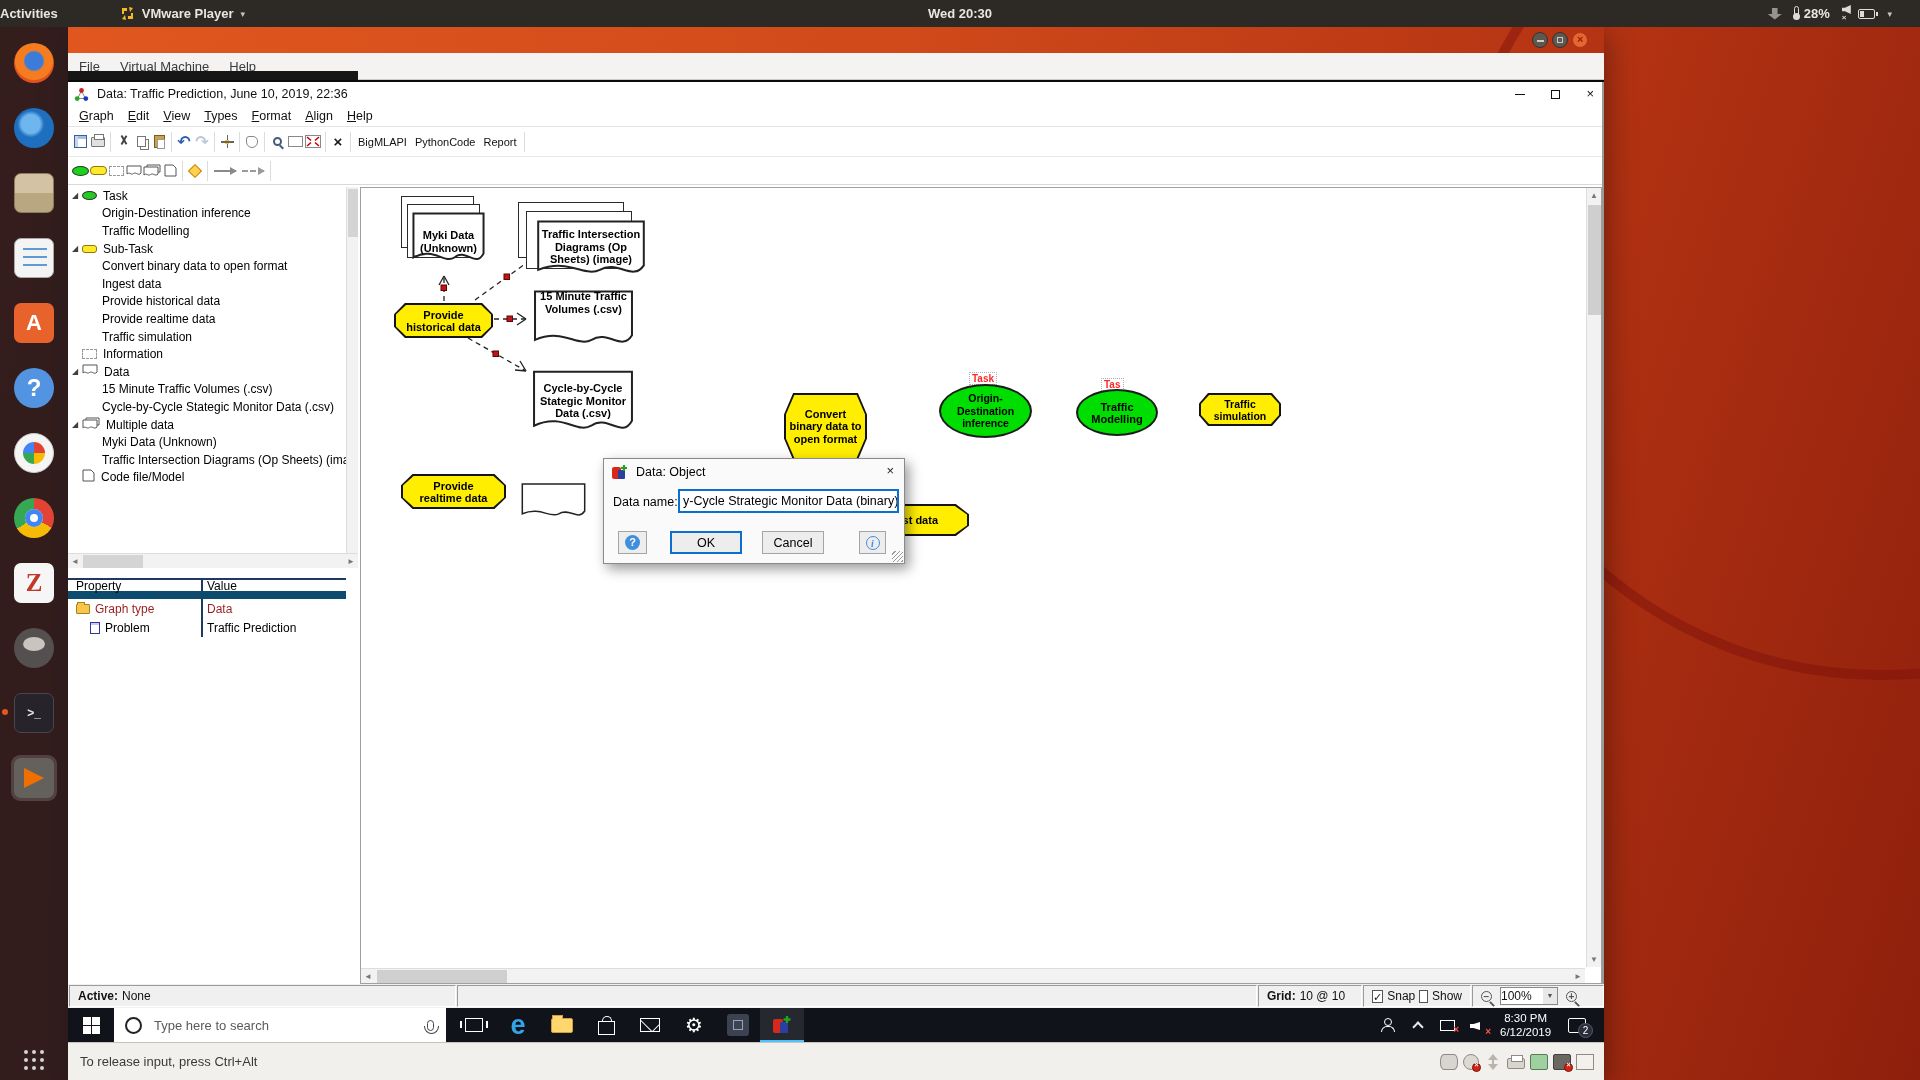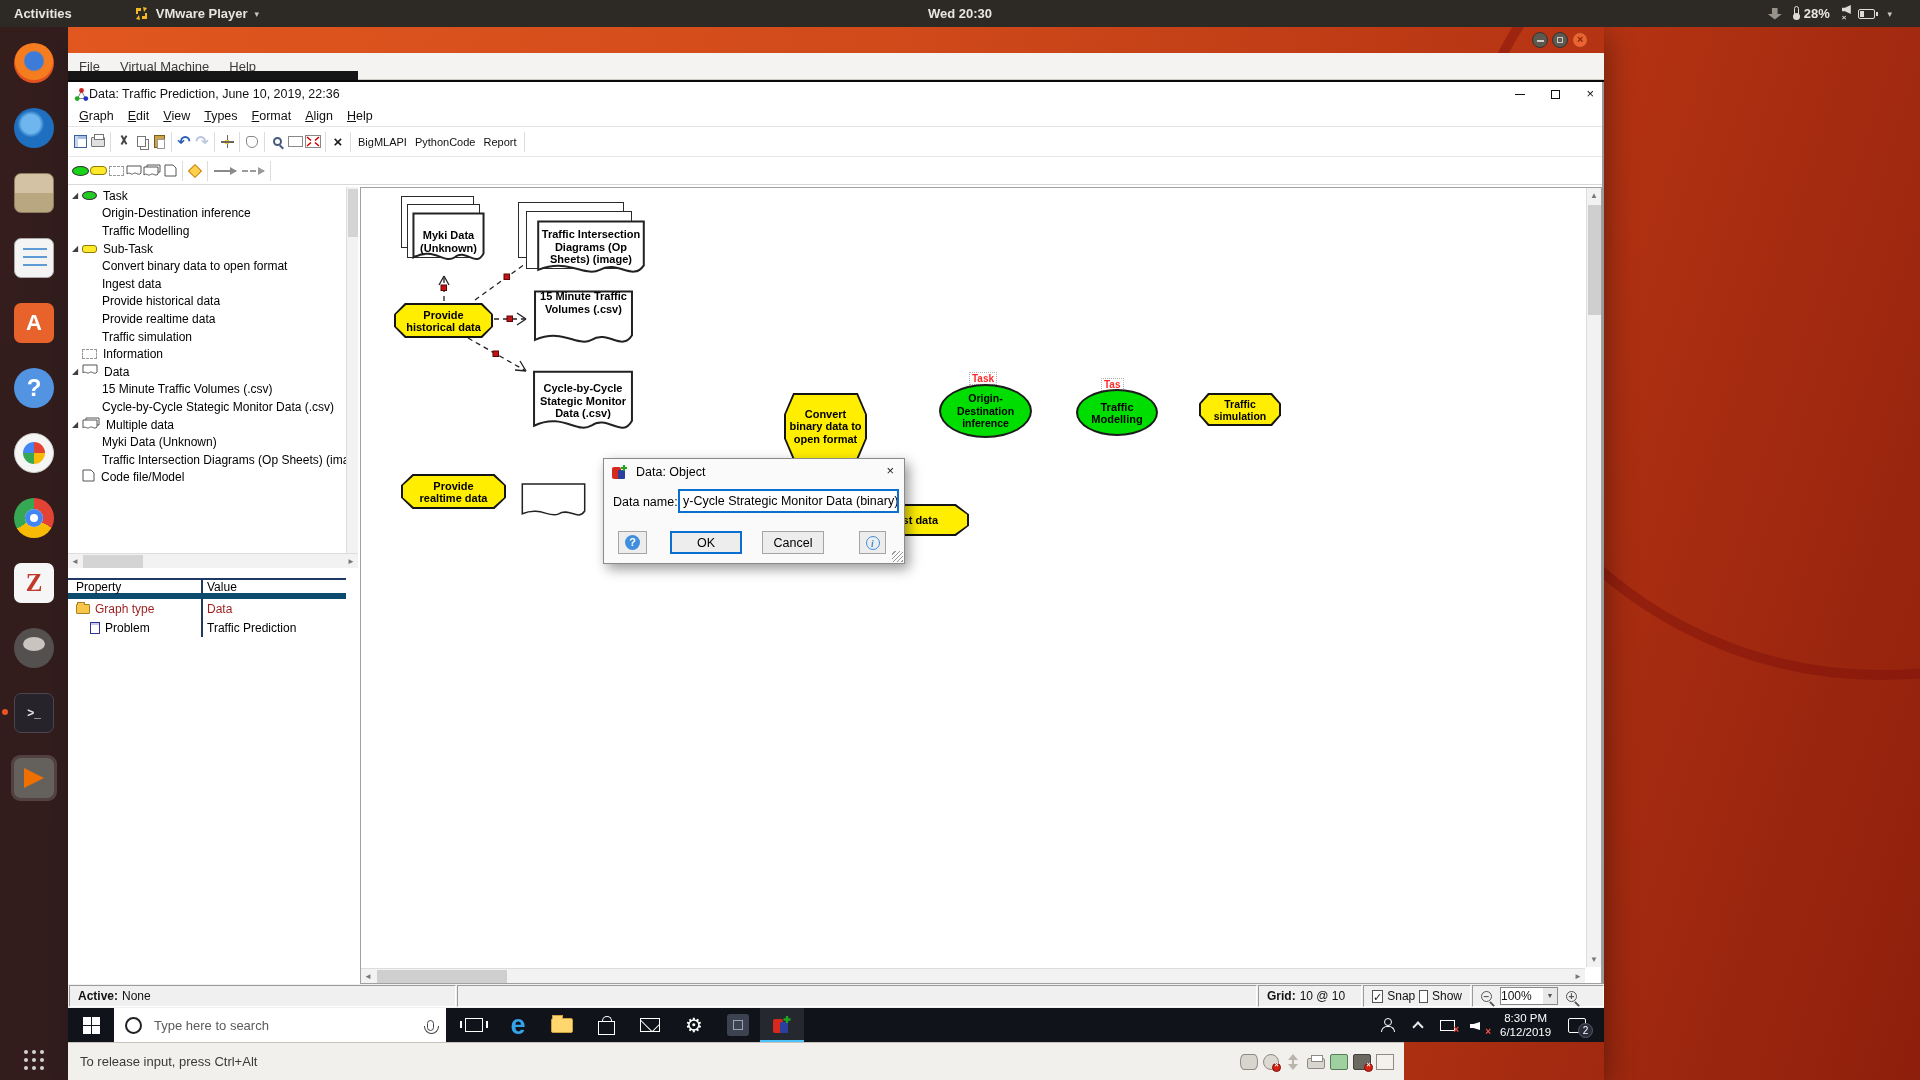--- a/index.html
+++ b/index.html
@@ -6,21 +6,21 @@
 body{font-family:"Liberation Sans","DejaVu Sans",sans-serif}
 .abs{position:absolute}
 .flex{display:flex;}
 .screen{position:relative;width:1920px;height:1080px;overflow:hidden;
  background:linear-gradient(108deg,#e2581f 0%,#d04a1a 40%,#b63413 70%,#8e1f0c 100%);}
 .screen::before{content:"";position:absolute;left:1450px;top:-180px;width:840px;height:840px;border-radius:50%;
  border:10px solid rgba(125,16,10,.45)}
 
 .topbar{position:absolute;left:0;top:0;width:1920px;height:27px;background:#2d2a25;color:#e8e6e2;
  font-size:13px;font-weight:bold;z-index:90;display:flex;align-items:center}
-.tb-activities{margin-left:14px}
+.tb-activities{}
 .tb-app{margin-left:62px;display:flex;align-items:center;gap:7px}
 .vmico{width:15px;height:15px;display:inline-block}
 .tb-clock{position:absolute;left:0;right:0;text-align:center;pointer-events:none}
 .tb-right{position:absolute;right:28px;display:flex;align-items:center;gap:12px}
 .ic-ext{width:14px;height:12px;background:#97928a;clip-path:polygon(50% 100%,0 55%,30% 55%,30% 0,70% 0,70% 55%,100% 55%)}
 .ic-thermo{width:5px;height:13px;border:1.5px solid #dddbd7;border-radius:3px;position:relative}
 .ic-thermo::after{content:"";position:absolute;left:-1.5px;bottom:-2px;width:7px;height:7px;border-radius:50%;background:#dddbd7}
 .ic-spk{width:9px;height:9px;background:#dddbd7;clip-path:polygon(0 30%,35% 30%,100% 0,100% 100%,35% 70%,0 70%)}
 .spk-x{color:#dddbd7;font-size:8px;margin-left:-9px;margin-top:8px;font-weight:bold}
 .ic-batt{width:17px;height:10px;border:1.5px solid #dddbd7;border-radius:2px;position:relative}
@@ -63,42 +63,42 @@
 .vm-cb{width:16px;height:16px;border-radius:50%;background:#5d5850;border:1px solid #36322d;position:relative}
 .vm-cb.close{background:#ec6231;border-color:#a33a14}
 .vm-cb i{position:absolute;left:3.5px;top:7px;width:7px;height:1.5px;background:#cfccc7}
 .vm-cb.max i{width:6px;height:6px;top:4px;left:4px;background:none;border:1.5px solid #cfccc7}
 .vm-cb.close i{background:none;color:#7e2a0c;font-style:normal;font-weight:bold;font-size:11px;top:0px;left:4px;width:auto;height:auto}
 .vm-menu{position:absolute;left:0;top:26px;right:0;height:27px;background:#f5f3f1;border-bottom:1px solid #cfcbc5;
  display:flex;align-items:center;font-size:13px;color:#3c3c3c;gap:2px;padding-left:2px}
 .vm-menu span{padding:3px 9px}
 .blacktab{position:absolute;left:0;top:44px;width:290px;height:9px;background:#161616;z-index:2}
 .vm-screen{position:absolute;left:0;top:53px;width:1536px;height:962px;background:#0a0a0a}
-.vm-status{position:absolute;left:0;top:1015px;width:1336px;height:38px;background:#f2f0ed;border-top:1px solid #c7c2bb;
+.vm-status{position:absolute;left:0;top:1015px;width:1536px;height:38px;background:#f2f0ed;border-top:1px solid #c7c2bb;
  display:flex;align-items:center;font-size:13px;color:#3a3a3a}
 .vm-status .msg{margin-left:12px}
 .vm-tray{position:absolute;right:10px;display:flex;gap:5px;align-items:center}
 .tic{width:18px;height:16px;position:relative}
 .t-disk{background:#d8d5cf;border:1px solid #8f8a83;border-radius:4px/7px}
 .t-cd{border-radius:50%;background:#dcd9d3;border:1px solid #8f8a83;width:16px;height:16px}
 .t-ud{background:linear-gradient(#b9b4ac 0 0);background-size:2px 12px;background-position:center;background-repeat:no-repeat}
 .t-ud::before,.t-ud::after{content:"";position:absolute;left:4px;border-left:5px solid transparent;border-right:5px solid transparent}
 .t-ud::before{top:0;border-bottom:6px solid #b9b4ac}
 .t-ud::after{bottom:0;border-top:6px solid #b9b4ac}
 .t-prn{background:#d8d5cf;border:1px solid #8f8a83;border-radius:2px;margin-top:3px;height:11px}
 .t-prn::before{content:"";position:absolute;left:3px;top:-4px;width:10px;height:5px;background:#fff;border:1px solid #8f8a83}
 .t-net{background:#9fd0a0;border:1px solid #557d57;border-radius:2px}
 .t-disp{background:#6b6761;border:1px solid #44403b;border-radius:2px}
 .t-note{background:#f4f1ec;border:1px solid #8f8a83}
 .rbadge{position:absolute;right:-3px;bottom:-3px;width:9px;height:9px;border-radius:50%;background:#d42315;border:1px solid #7c0f06}
 .rbadge::after{content:"×";position:absolute;left:1.5px;top:-2.5px;color:#fff;font-size:7px;font-weight:bold}
 
 .app{position:absolute;left:0;top:2px;width:1536px;height:926px;background:#fff;border-right:2px solid #9a9a9a}
 .app-title{position:absolute;left:0;top:0;right:0;height:24px;background:#fff;display:flex;align-items:center;font-size:12.5px;color:#111}
-.app-title .t{margin-left:0}
+.app-title .t{margin-left:8px}
 .app-ctrl{position:absolute;right:8px;top:0;height:24px;display:flex;gap:26px;align-items:center}
 .ac-min{width:10px;height:1px;background:#111}
 .ac-max{width:9px;height:9px;border:1px solid #111}
 .ac-x{font-size:13px;color:#111;line-height:24px}
 .app-menu{position:absolute;left:0;top:24px;right:0;height:20px;display:flex;align-items:center;font-size:12.5px;color:#111;gap:0;padding-left:4px}
 .app-menu span{display:inline-block;padding:1px 7px}
 .app-menu span::first-letter{text-decoration:underline}
 .tb{position:absolute;left:0;right:0;display:flex;align-items:center;background:#fff}
 .tb1{top:44px;height:31px;border-top:1px solid #e4e4e4;border-bottom:1px solid #e9e9e9;padding-left:3px}
 .tb2{top:75px;height:28px;border-bottom:1px solid #d9d9d9;padding-left:3px}
@@ -145,21 +145,21 @@
 .ti-dash{width:15px;height:10px;background:#fff;border:1px dashed #999}
 .child{padding-left:34px}
 .tree-vs{position:absolute;right:0;top:0;width:12px;height:366px;background:#f2f2f2;border-left:1px solid #ddd}
 .tree-vs .th{position:absolute;left:1px;top:2px;width:10px;height:48px;background:#d4d4d4}
 .tree-hs{position:absolute;left:0;bottom:0;height:15px;width:290px;background:#f2f2f2;border-top:1px solid #ddd}
 .sbarrow{position:absolute;width:14px;height:15px;font-size:8px;color:#777;text-align:center;line-height:15px}
 .tree-hs .th{position:absolute;left:15px;top:1px;width:60px;height:13px;background:#d4d4d4}
 
 .props{position:absolute;left:0;top:486px;width:290px;height:440px;background:#fff;font-size:12px}
 .pr-table{position:absolute;left:0;top:10px;width:278px}
-.pr-head{display:flex;height:21px;border-top:2px solid #1f3864;border-bottom:6px solid #0c4a6e;align-items:center}
+.pr-head{display:flex;height:21px;border-top:2px solid #1f3864;border-bottom:8px solid #0c4a6e;align-items:center}
 .pr-row{display:flex;height:19px;align-items:center}
 .pc1{width:133px;padding-left:8px;display:flex;align-items:center;gap:5px}
 .pc2{flex:1;padding-left:4px;border-left:2px solid #1f3864;height:100%;display:flex;align-items:center}
 .pr-red{color:#9c1f1f}
 .i-folder{width:14px;height:10px;background:#f7c64a;border:1px solid #a8801e;border-radius:1px;position:relative}
 .i-folder::before{content:"";position:absolute;left:0;top:-3px;width:6px;height:2px;background:#f7c64a;border:1px solid #a8801e;border-bottom:none}
 .i-page{width:10px;height:12px;background:#fff;border:1px solid #33339e;box-shadow:inset 0 2px 0 #c8c8ee;margin-left:14px}
 
 .canvas{position:absolute;left:292px;top:105px;width:1242px;height:797px;border:1px solid #a0a0a0;background:#fff}
 .cv-content{position:absolute;left:6px;top:0;right:16px;bottom:16px;overflow:hidden}

